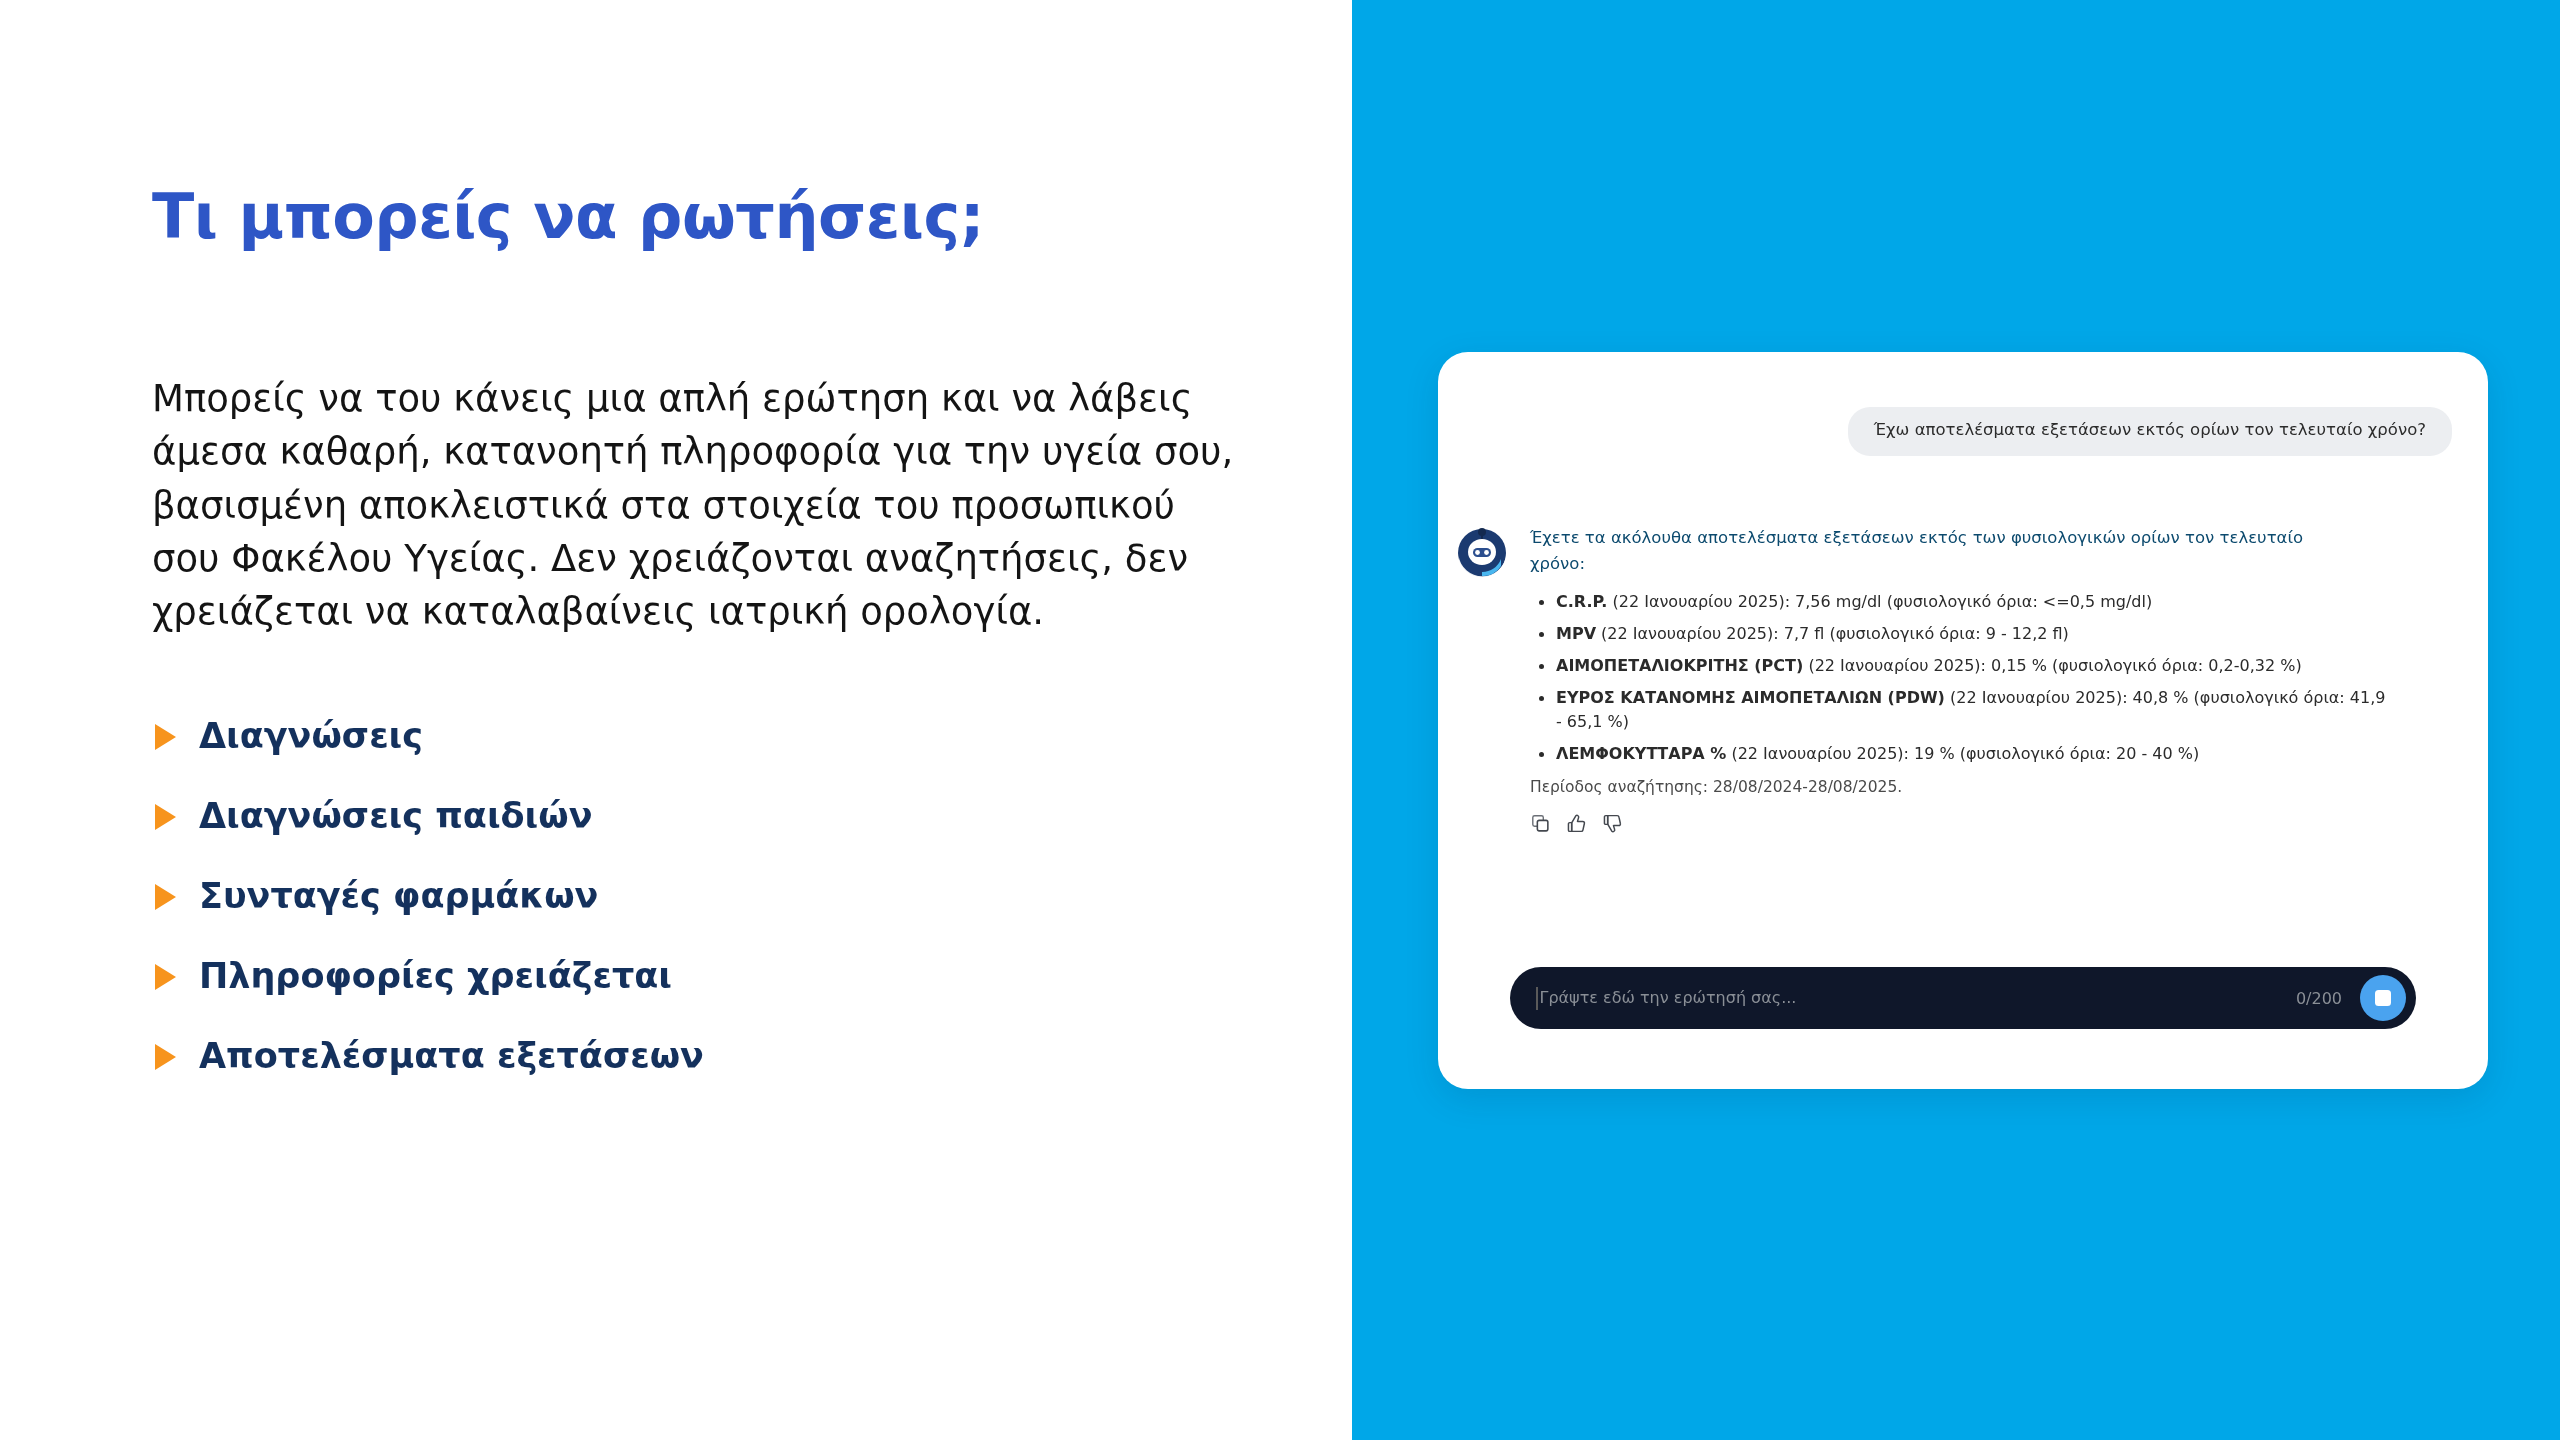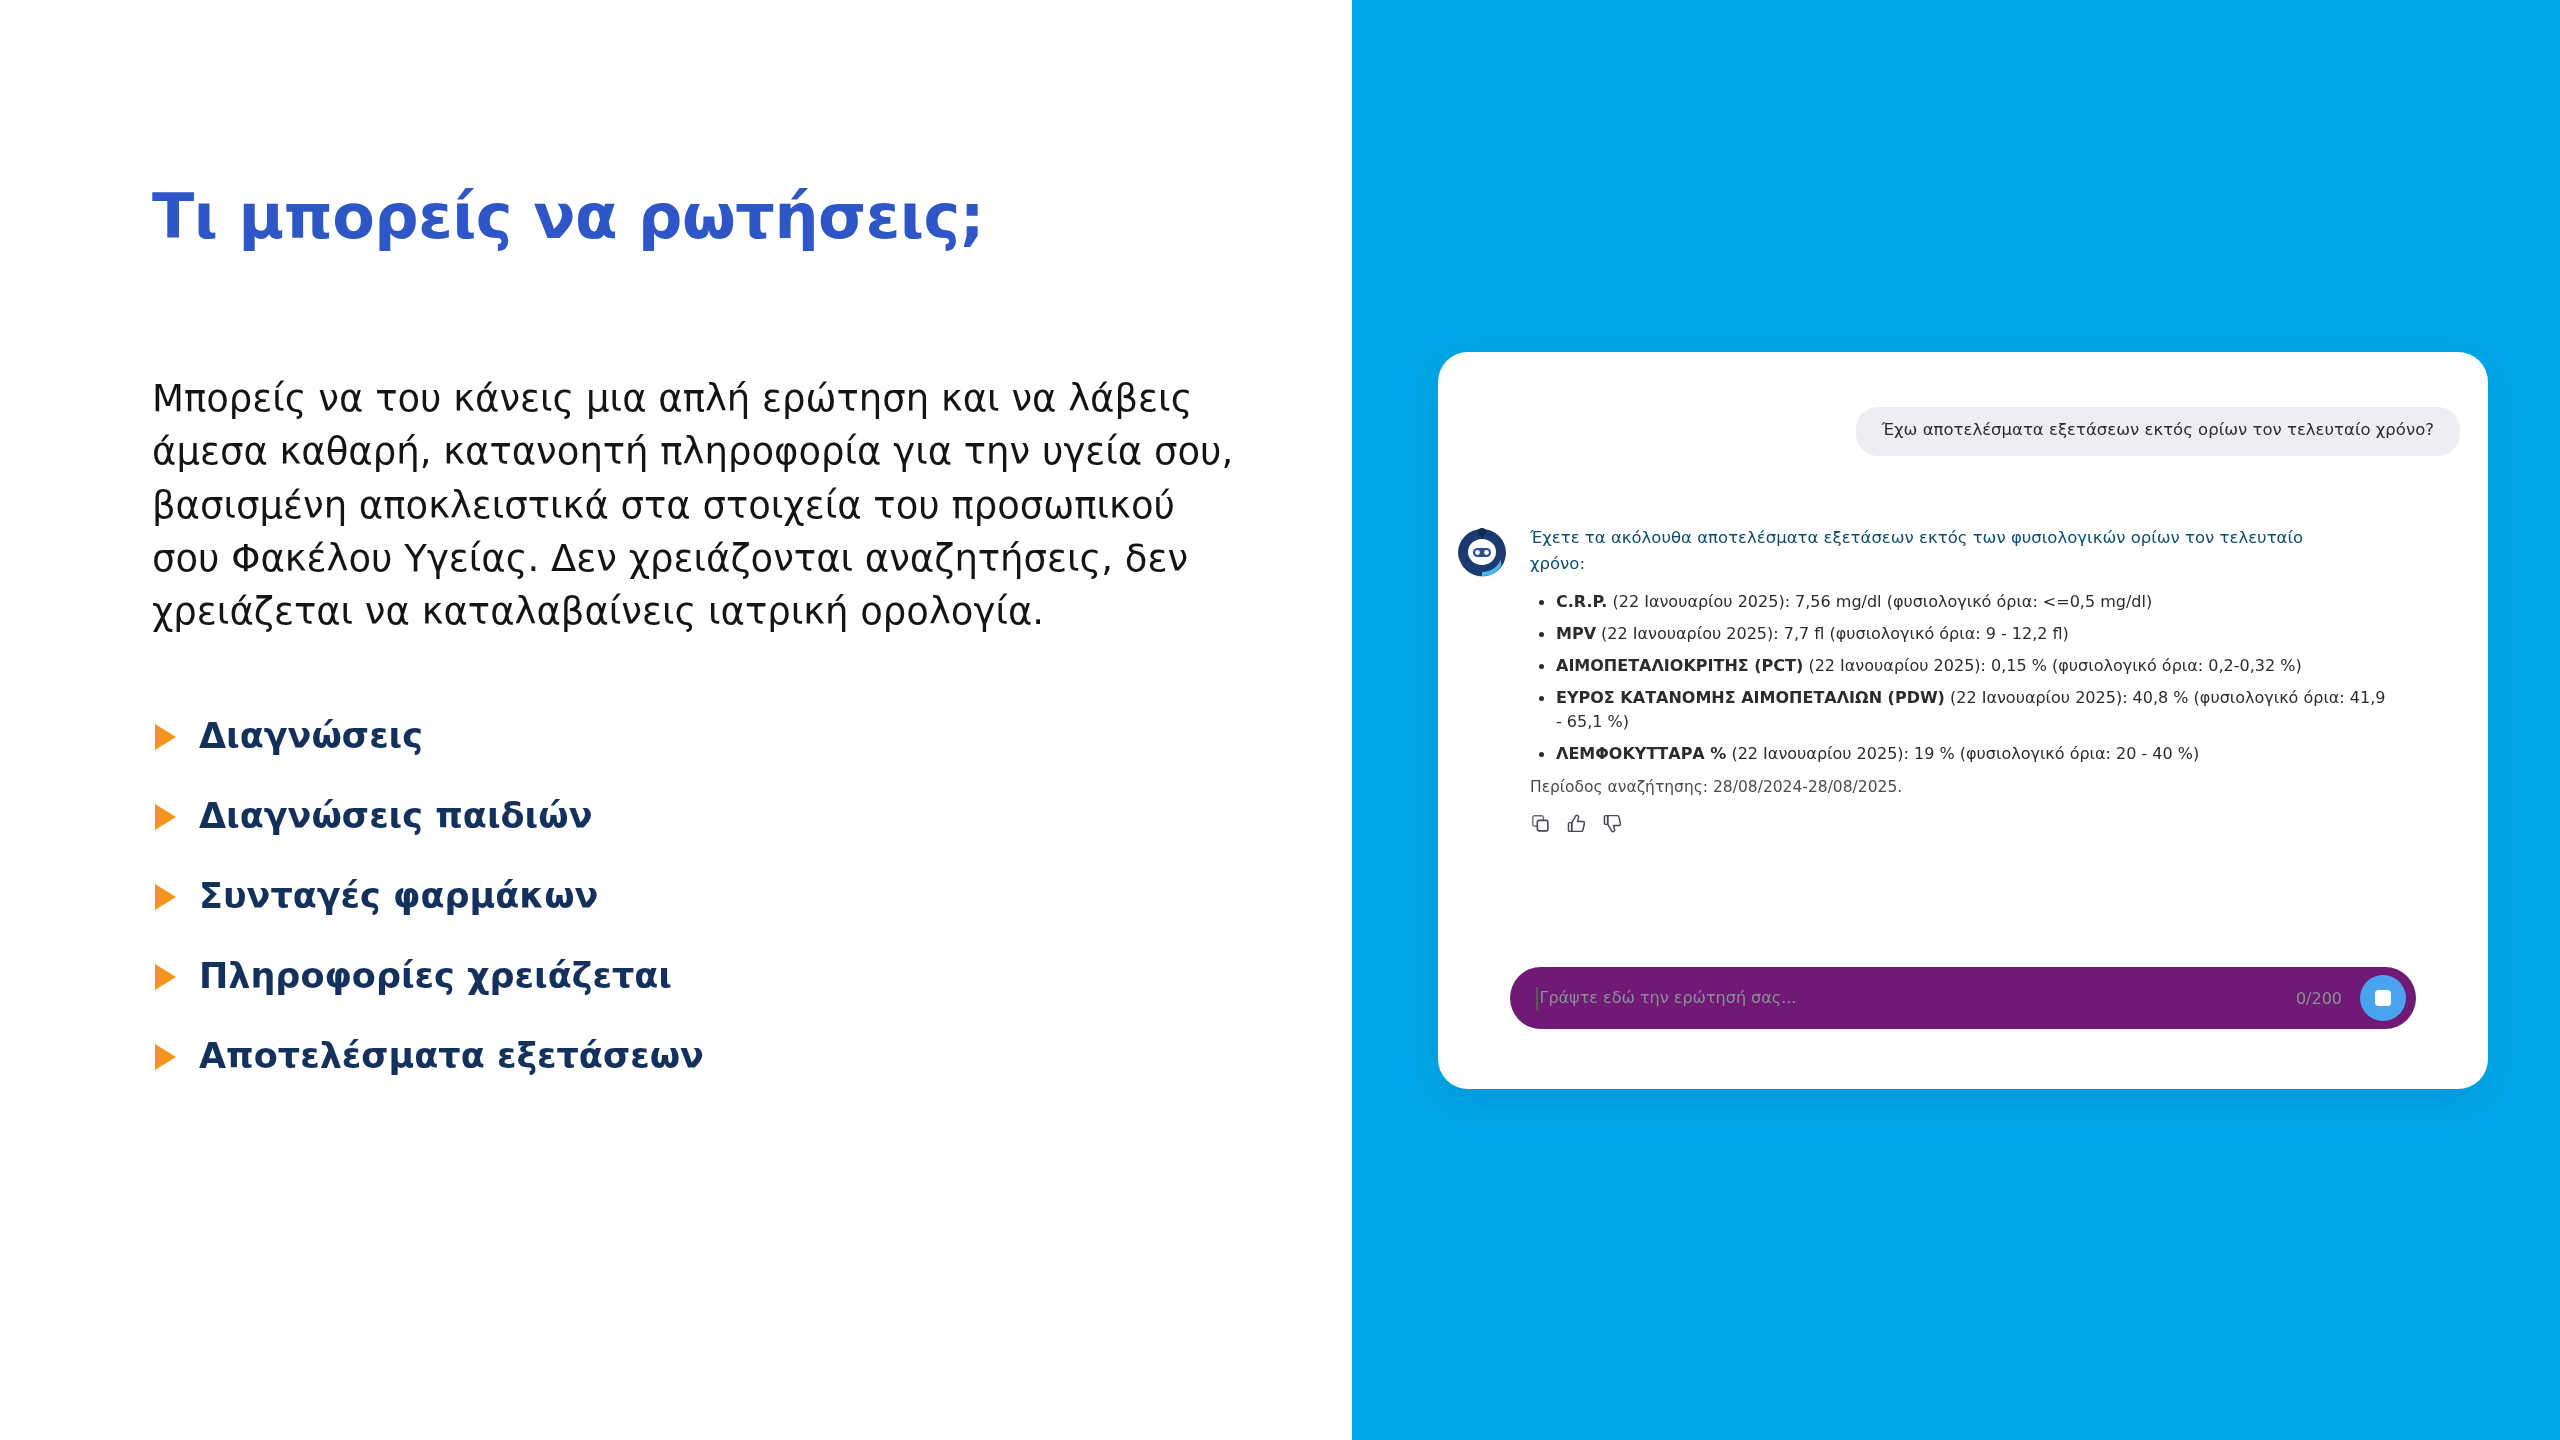--- a/index.html
+++ b/index.html
@@ -112,21 +112,21 @@
     position: absolute;
     left: 0;
     top: 0;
     width: 1050px;
     height: 737px;
   }
 
   
   .user-row {
     position: absolute;
-    right: 28px;
+    right: 36px;
     top: 55px;
     display: flex;
     justify-content: flex-end;
   }
 
   .user-bubble {
     background: #eceef1;
     border-radius: 22px;
     padding: 13px 26px 15px 26px;
     font-size: 16.5px;
@@ -217,21 +217,21 @@
     cursor: pointer;
   }
 
   
   .input-bar {
     position: absolute;
     left: 72px;
     top: 615px;
     width: 906px;
     height: 62px;
-    background: #701a75;
+    background: #0f172a;
     border-radius: 31px;
     display: flex;
     align-items: center;
     padding: 0 10px 0 26px;
     box-sizing: border-box;
   }
 
   .input-caret {
     width: 1.5px;
     height: 23px;

